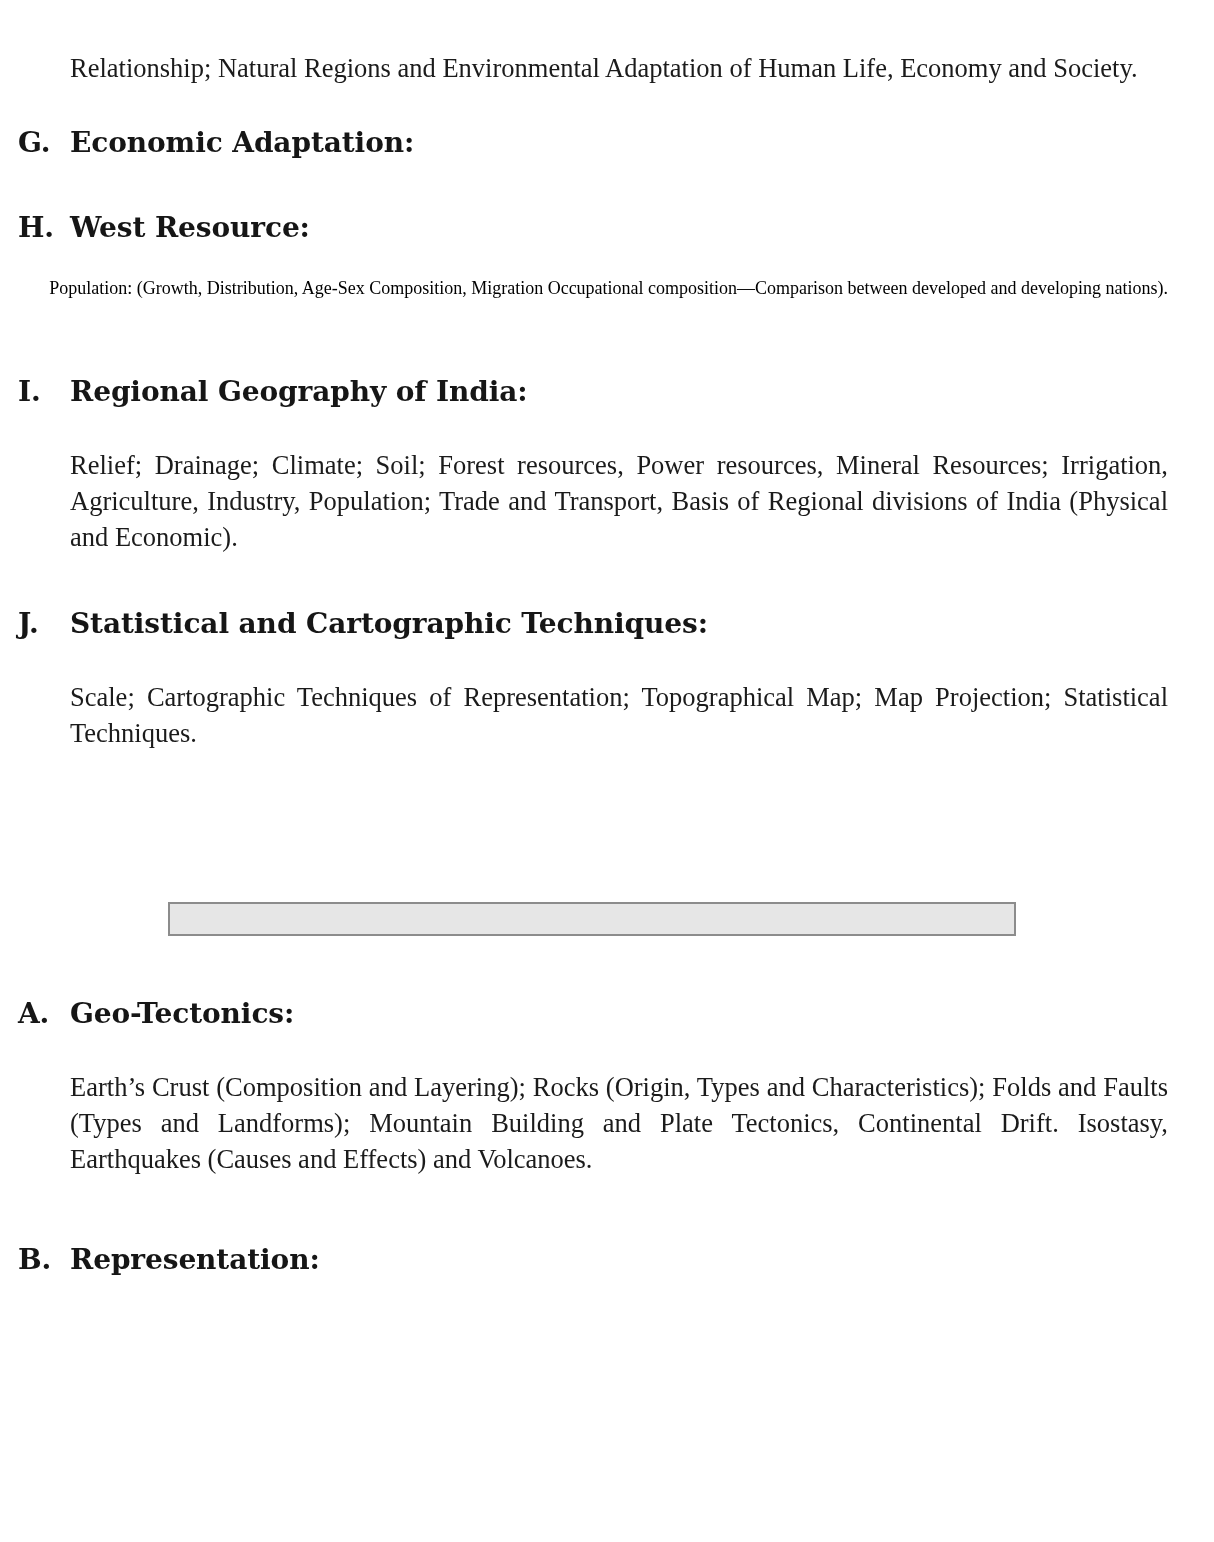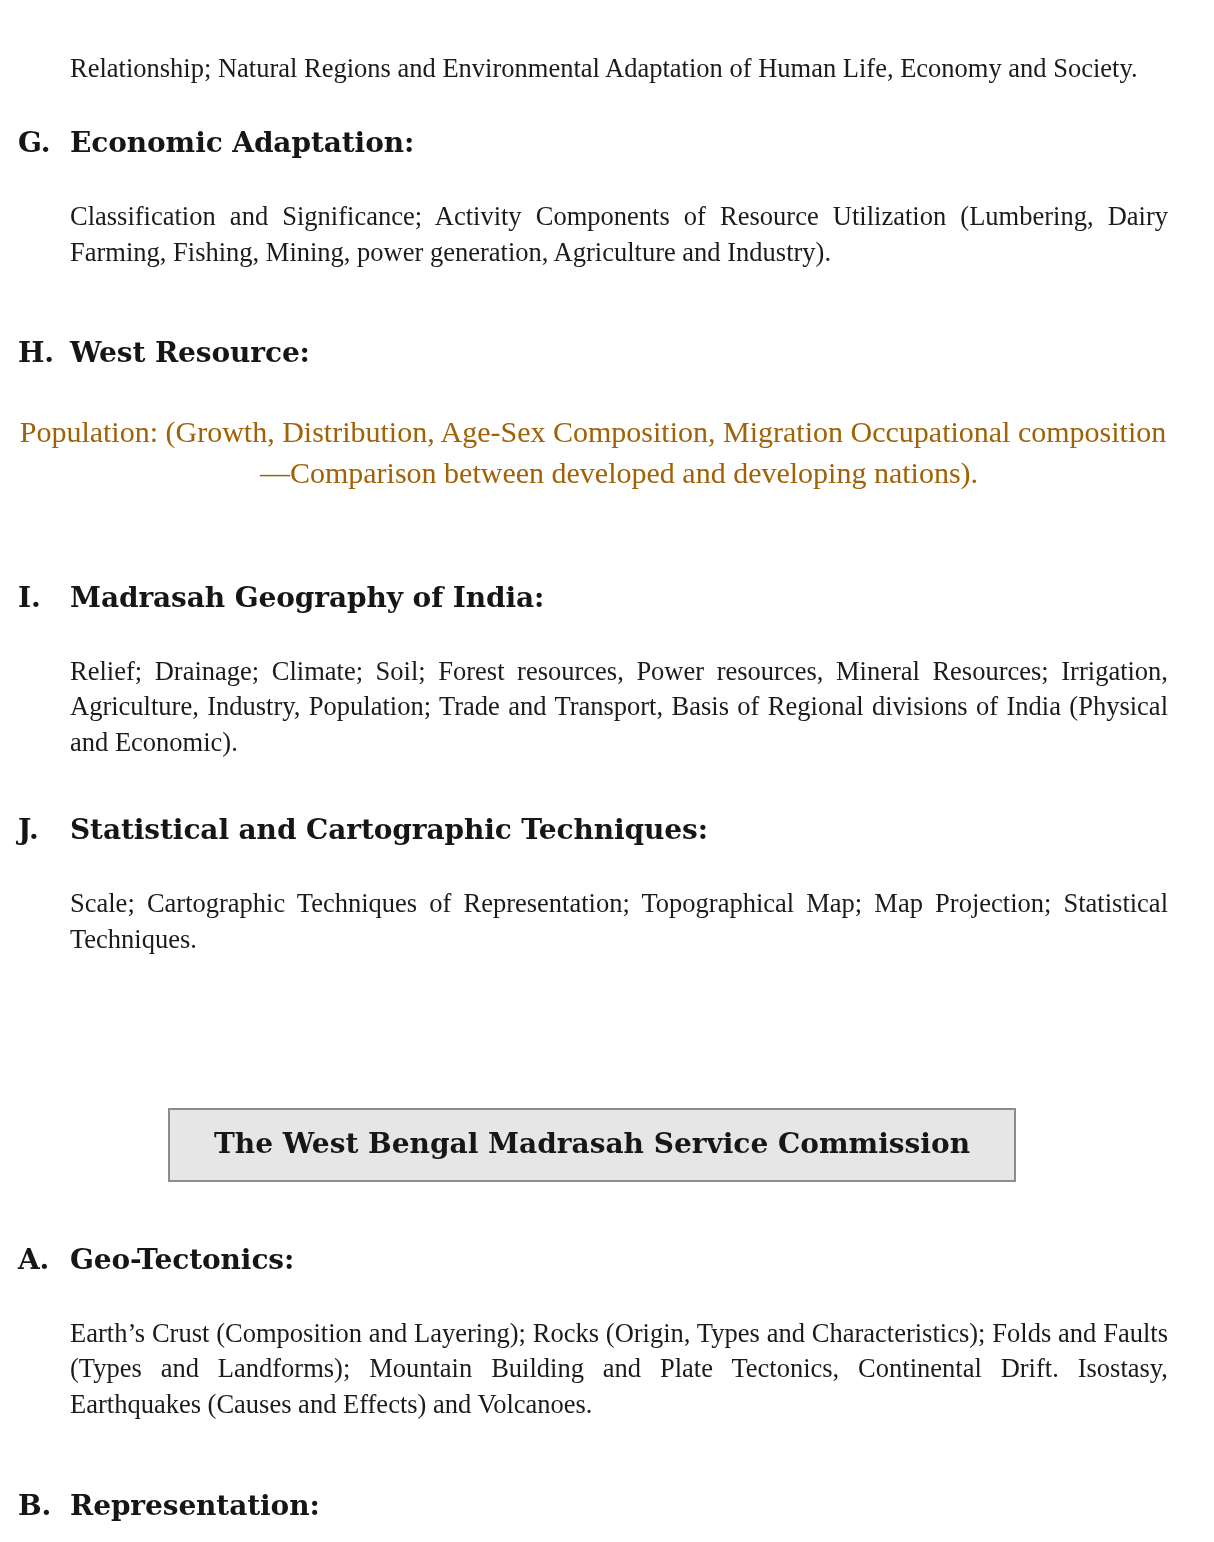--- a/index.html
+++ b/index.html
@@ -56,27 +56,27 @@
     line-height: 1.355;
     text-align: justify;
     text-justify: inter-word;
     color: #1b1b1b;
   }
 
   
   .body-hanging {
     margin-left: 18px;
     margin-right: 46px;
-    font-size: 30px;
+    font-size: 18px;
     line-height: 1.355;
-    text-align: center;
+    text-align: right;
     text-indent: 0;
     padding-left: 52px;
     text-indent: -52px;
-    color: #a16207;
+    color: #000000;
   }
 
   
   .gap-sm  { height: 14px; }
   .gap-md  { height: 26px; }
   .gap-lg  { height: 40px; }
   .gap-xl  { height: 58px; }
 
   
   .title-box-wrap {
@@ -109,54 +109,52 @@
   <div style="height:8px"></div>
   <p class="body-text">Relationship; Natural Regions and Environmental Adaptation of Human Life, Economy and Society.</p>
 
   <div class="gap-sm"></div>
 
   <div class="heading">
     <span class="label">G.</span>
     <span class="title">Economic Adaptation:</span>
   </div>
   <div class="gap-sm"></div>
-  <p class="body-text">Classification and Significance; Activity Components of Resource Utilization (Lumbering, Dairy Farming, Fishing, Mining, power generation, Agriculture and Industry).</p>
 
   <div class="gap-lg"></div>
 
   <div class="heading">
     <span class="label">H.</span>
     <span class="title">West Resource:</span>
   </div>
   <div class="gap-sm"></div>
   <p class="body-hanging">Population: (Growth, Distribution, Age-Sex Composition, Migration Occupational composition—Comparison between developed and developing nations).</p>
 
   <div class="gap-xl"></div>
 
   <div class="heading">
     <span class="label">I.</span>
-    <span class="title">Madrasah Geography of India:</span>
+    <span class="title">Regional Geography of India:</span>
   </div>
   <div class="gap-sm"></div>
   <p class="body-text">Relief; Drainage; Climate; Soil; Forest resources, Power resources, Mineral Resources; Irrigation, Agriculture, Industry, Population; Trade and Transport, Basis of Regional divisions of India (Physical and Economic).</p>
 
   <div class="gap-md"></div>
 
   <div class="heading">
     <span class="label">J.</span>
     <span class="title">Statistical and Cartographic Techniques:</span>
   </div>
   <div class="gap-sm"></div>
   <p class="body-text">Scale; Cartographic Techniques of Representation; Topographical Map; Map Projection; Statistical Techniques.</p>
 
   <div style="height:124px"></div>
 
   <div class="title-box-wrap">
     <div class="title-box">
-      <div class="line">The West Bengal Madrasah Service Commission</div>
     </div>
   </div>
 
   <div style="height:62px"></div>
 
   <div class="heading">
     <span class="label">A.</span>
     <span class="title">Geo-Tectonics:</span>
   </div>
   <div class="gap-sm"></div>

